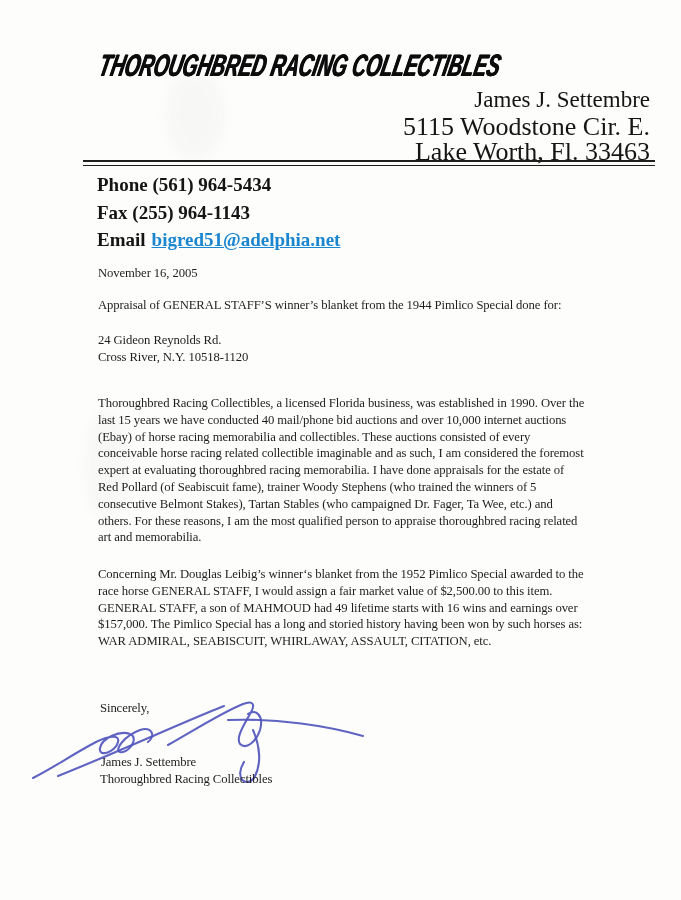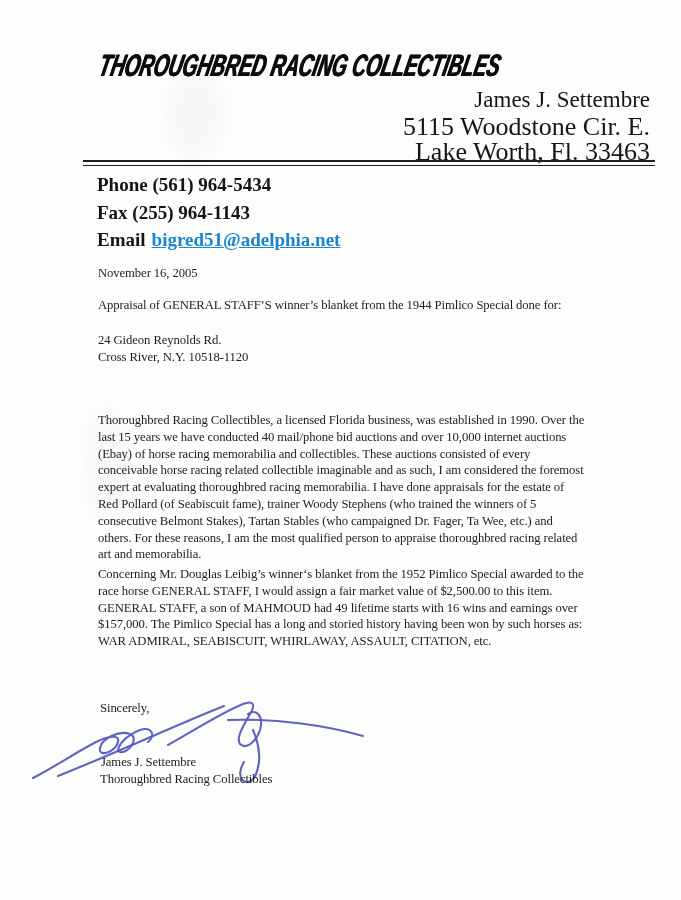--- a/index.html
+++ b/index.html
@@ -37,21 +37,21 @@
   
   .contact{position:absolute;left:97px;top:171px;font-size:19px;line-height:27.5px;color:#151515;}
   .contact .row{white-space:nowrap;font-weight:bold;}
   .email-link{color:#1a86d0;text-decoration:underline;margin-left:6px;}
   
   .bodytext{font-size:12.7px;letter-spacing:-0.1px;color:#1e1e1e;}
   .line{white-space:nowrap;line-height:16.8px;}
   .date{position:absolute;left:98px;top:265px;}
   .subject{position:absolute;left:98px;top:297px;}
   .recipient{position:absolute;left:98px;top:332px;}
-  .para1{position:absolute;left:98px;top:412px;}
+  .para1{position:absolute;left:98px;top:395px;}
   .para2{position:absolute;left:98px;top:566px;}
   .closing{position:absolute;left:100px;top:700px;}
   .signer-name{position:absolute;left:101px;top:754px;}
   .signer-company{position:absolute;left:100px;top:771px;}
   .signature{position:absolute;left:28px;top:690px;width:340px;height:100px;}
   .signature path{fill:none;stroke-width:2.1;stroke-linecap:round;stroke-linejoin:round;opacity:.92;}
 </style>
 </head>
 <body>
 

